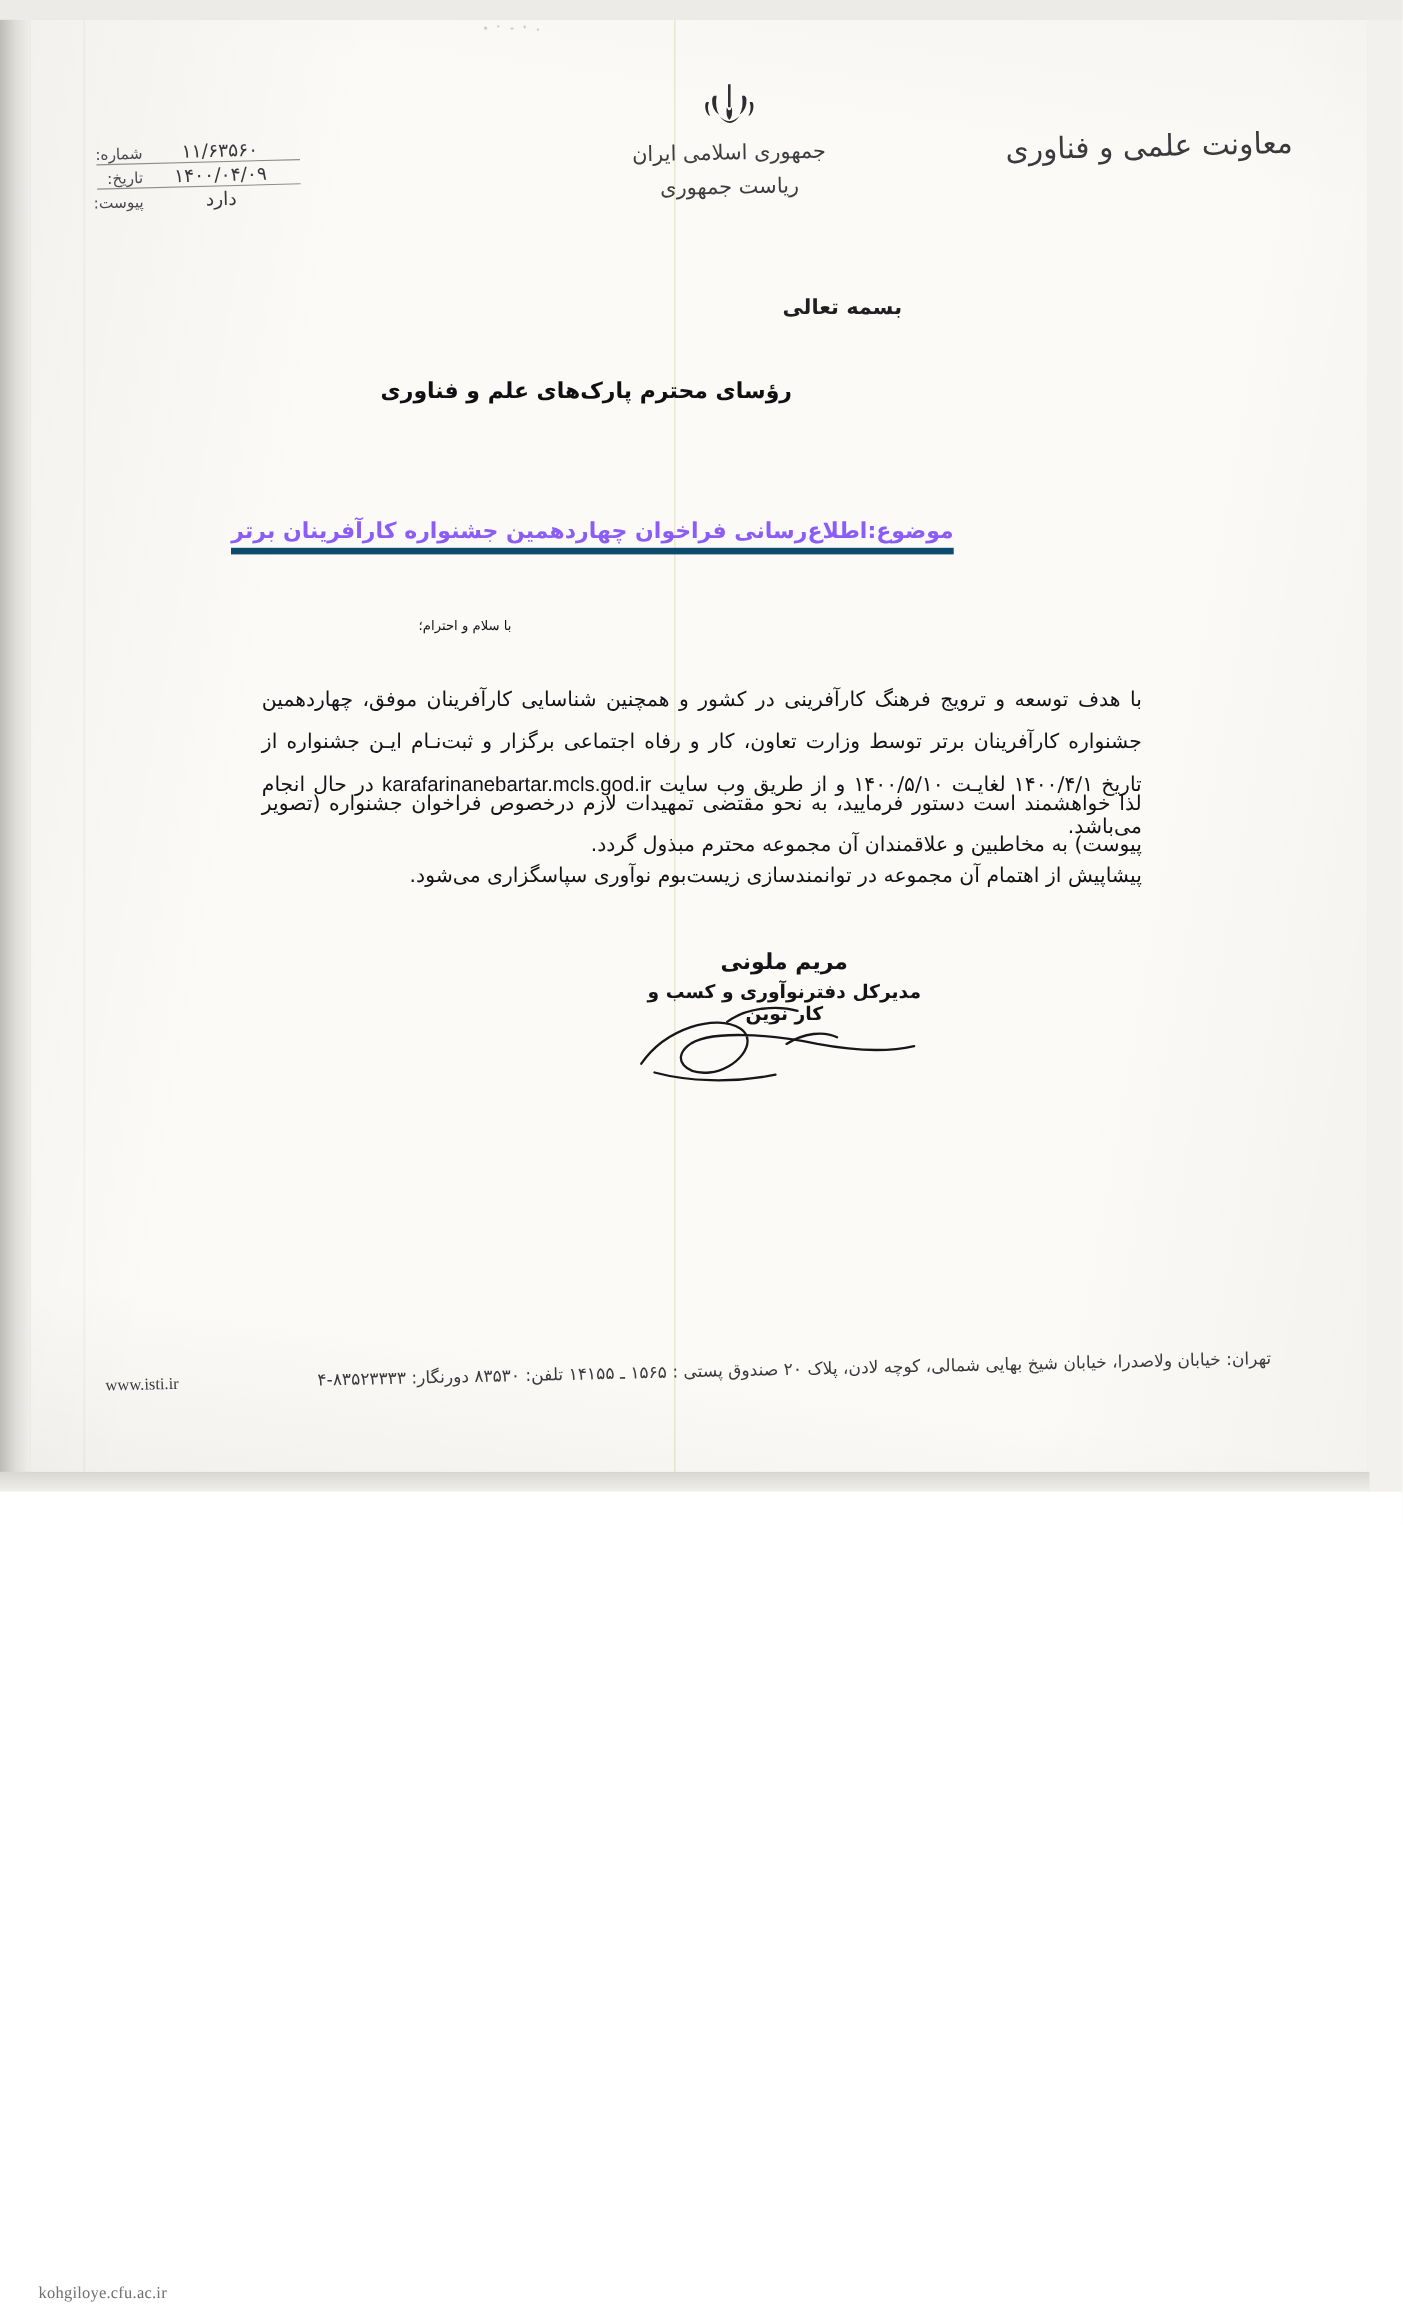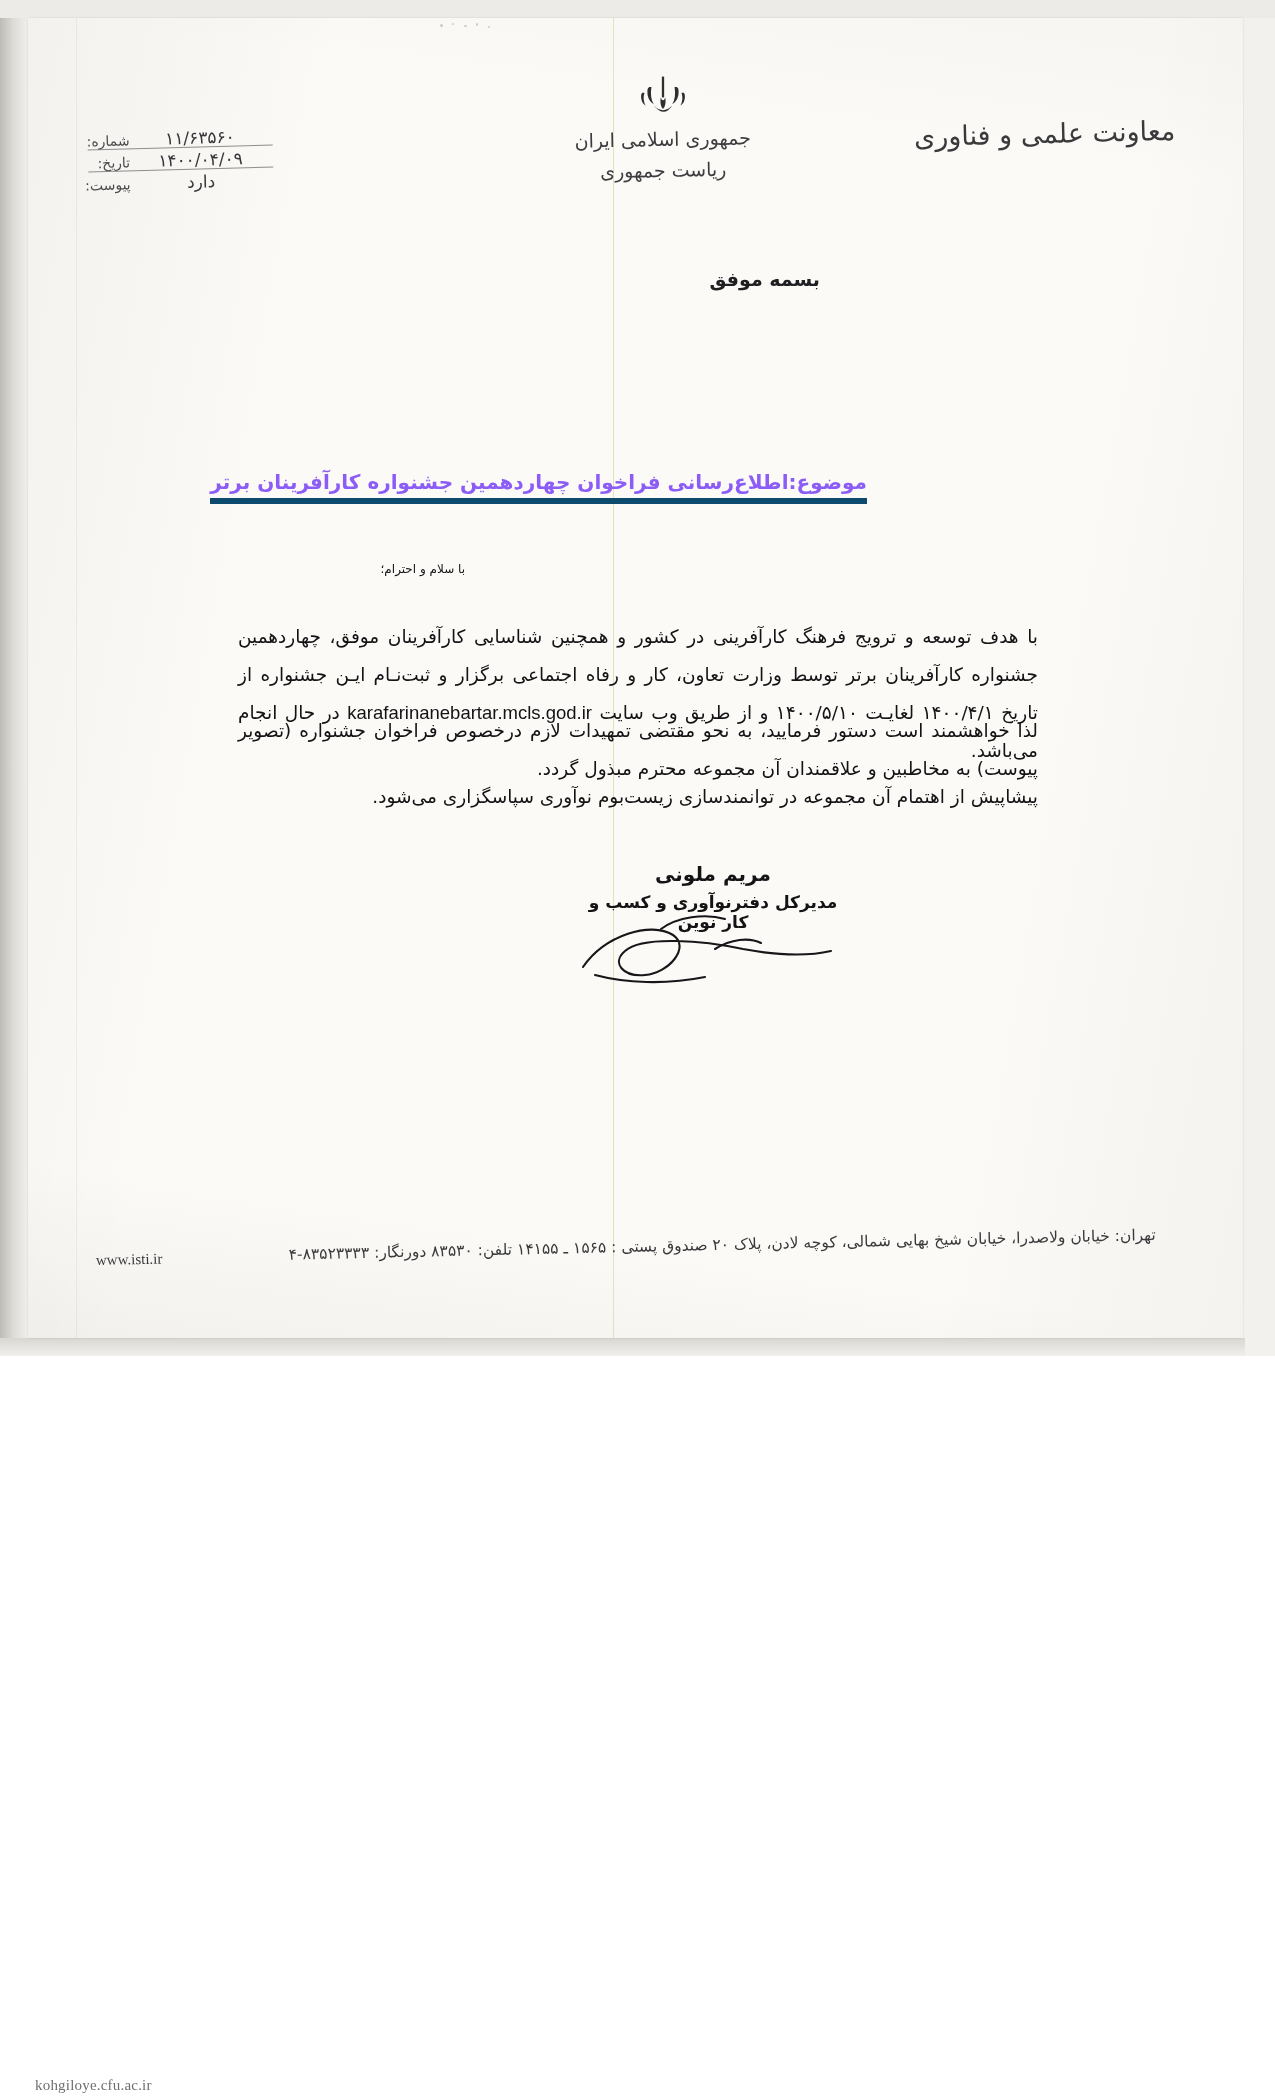--- a/index.html
+++ b/index.html
@@ -311,23 +311,24 @@
     <div class="refrow">
       <span class="lbl">تاریخ:</span>
       <span class="val">۱۴۰۰/۰۴/۰۹</span>
     </div>
     <div class="refrow" style="border-bottom:none;">
       <span class="lbl">پیوست:</span>
       <span class="val">دارد</span>
     </div>
   </div>
 
-  <div class="basmalah">بسمه موفق</div>
+  <div class="basmalah">بسمه تعالی</div>
 
   <div class="addressees">
+    <div>رؤسای محترم پارک‌های علم و فناوری</div>
   </div>
 
   <div class="subject">موضوع:اطلاع‌رسانی فراخوان چهاردهمین جشنواره کارآفرینان برتر</div>
 
   <div class="greeting">با سلام و احترام؛</div>
 
   <div class="para p1">
     <span>با هدف توسعه و ترویج فرهنگ کارآفرینی در کشور و همچنین شناسایی کارآفرینان موفق، چهاردهمین جشنواره کارآفرینان برتر توسط وزارت تعاون، کار و رفاه اجتماعی برگزار و ثبت‌نـام ایـن جشنواره از تاریخ ۱۴۰۰/۴/۱ لغایـت ۱۴۰۰/۵/۱۰ و از طریق وب سایت</span>
     <span class="latin">karafarinanebartar.mcls.god.ir</span>
     <span>در حال انجام می‌باشد.</span>

